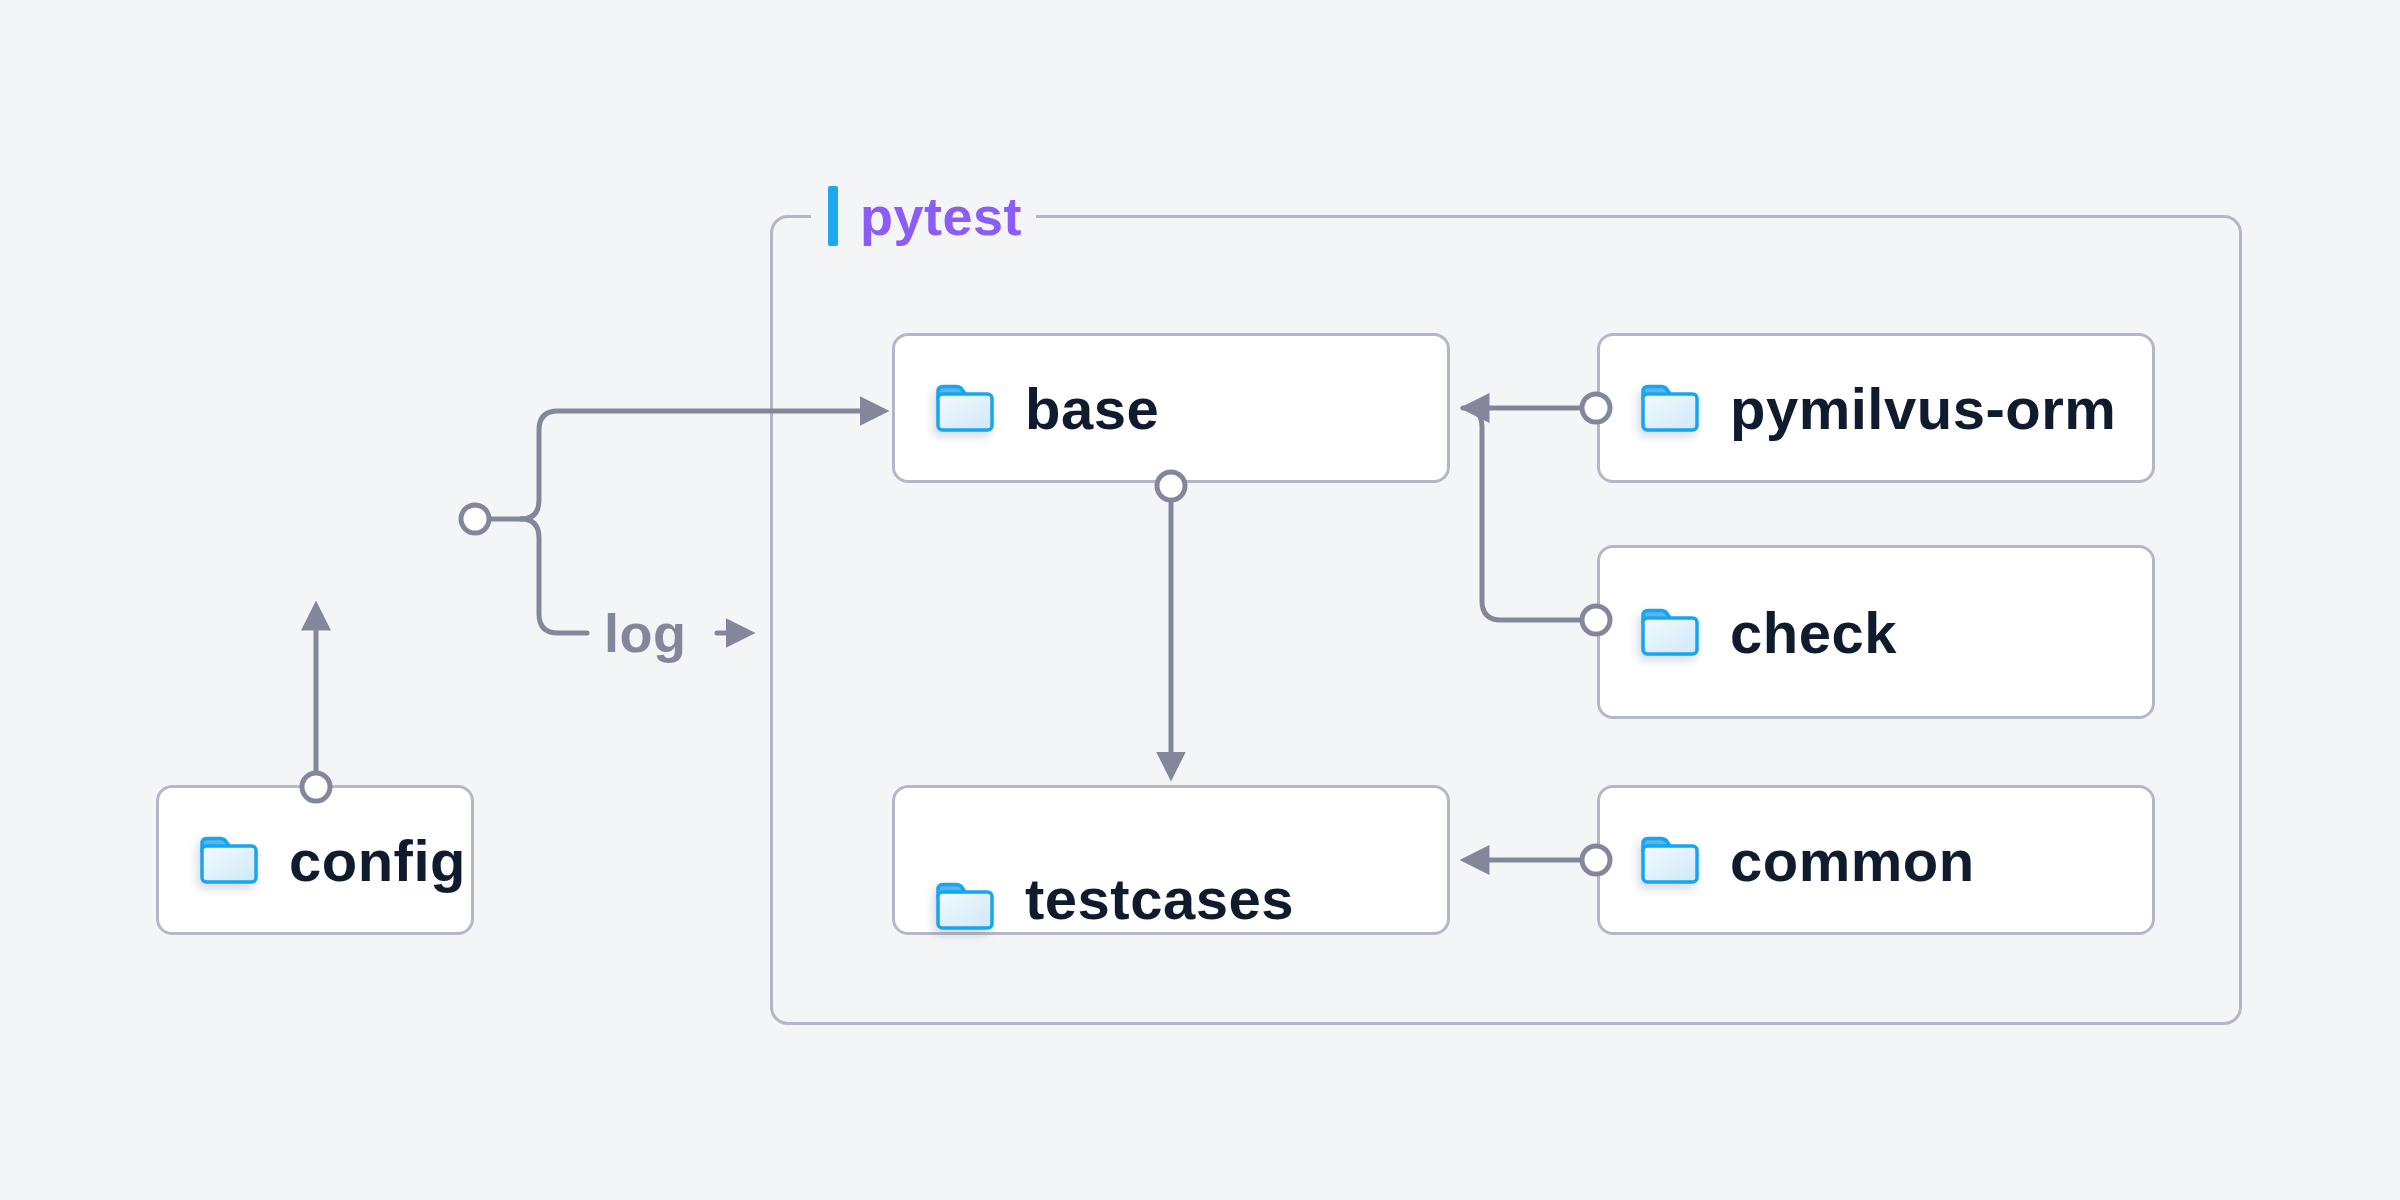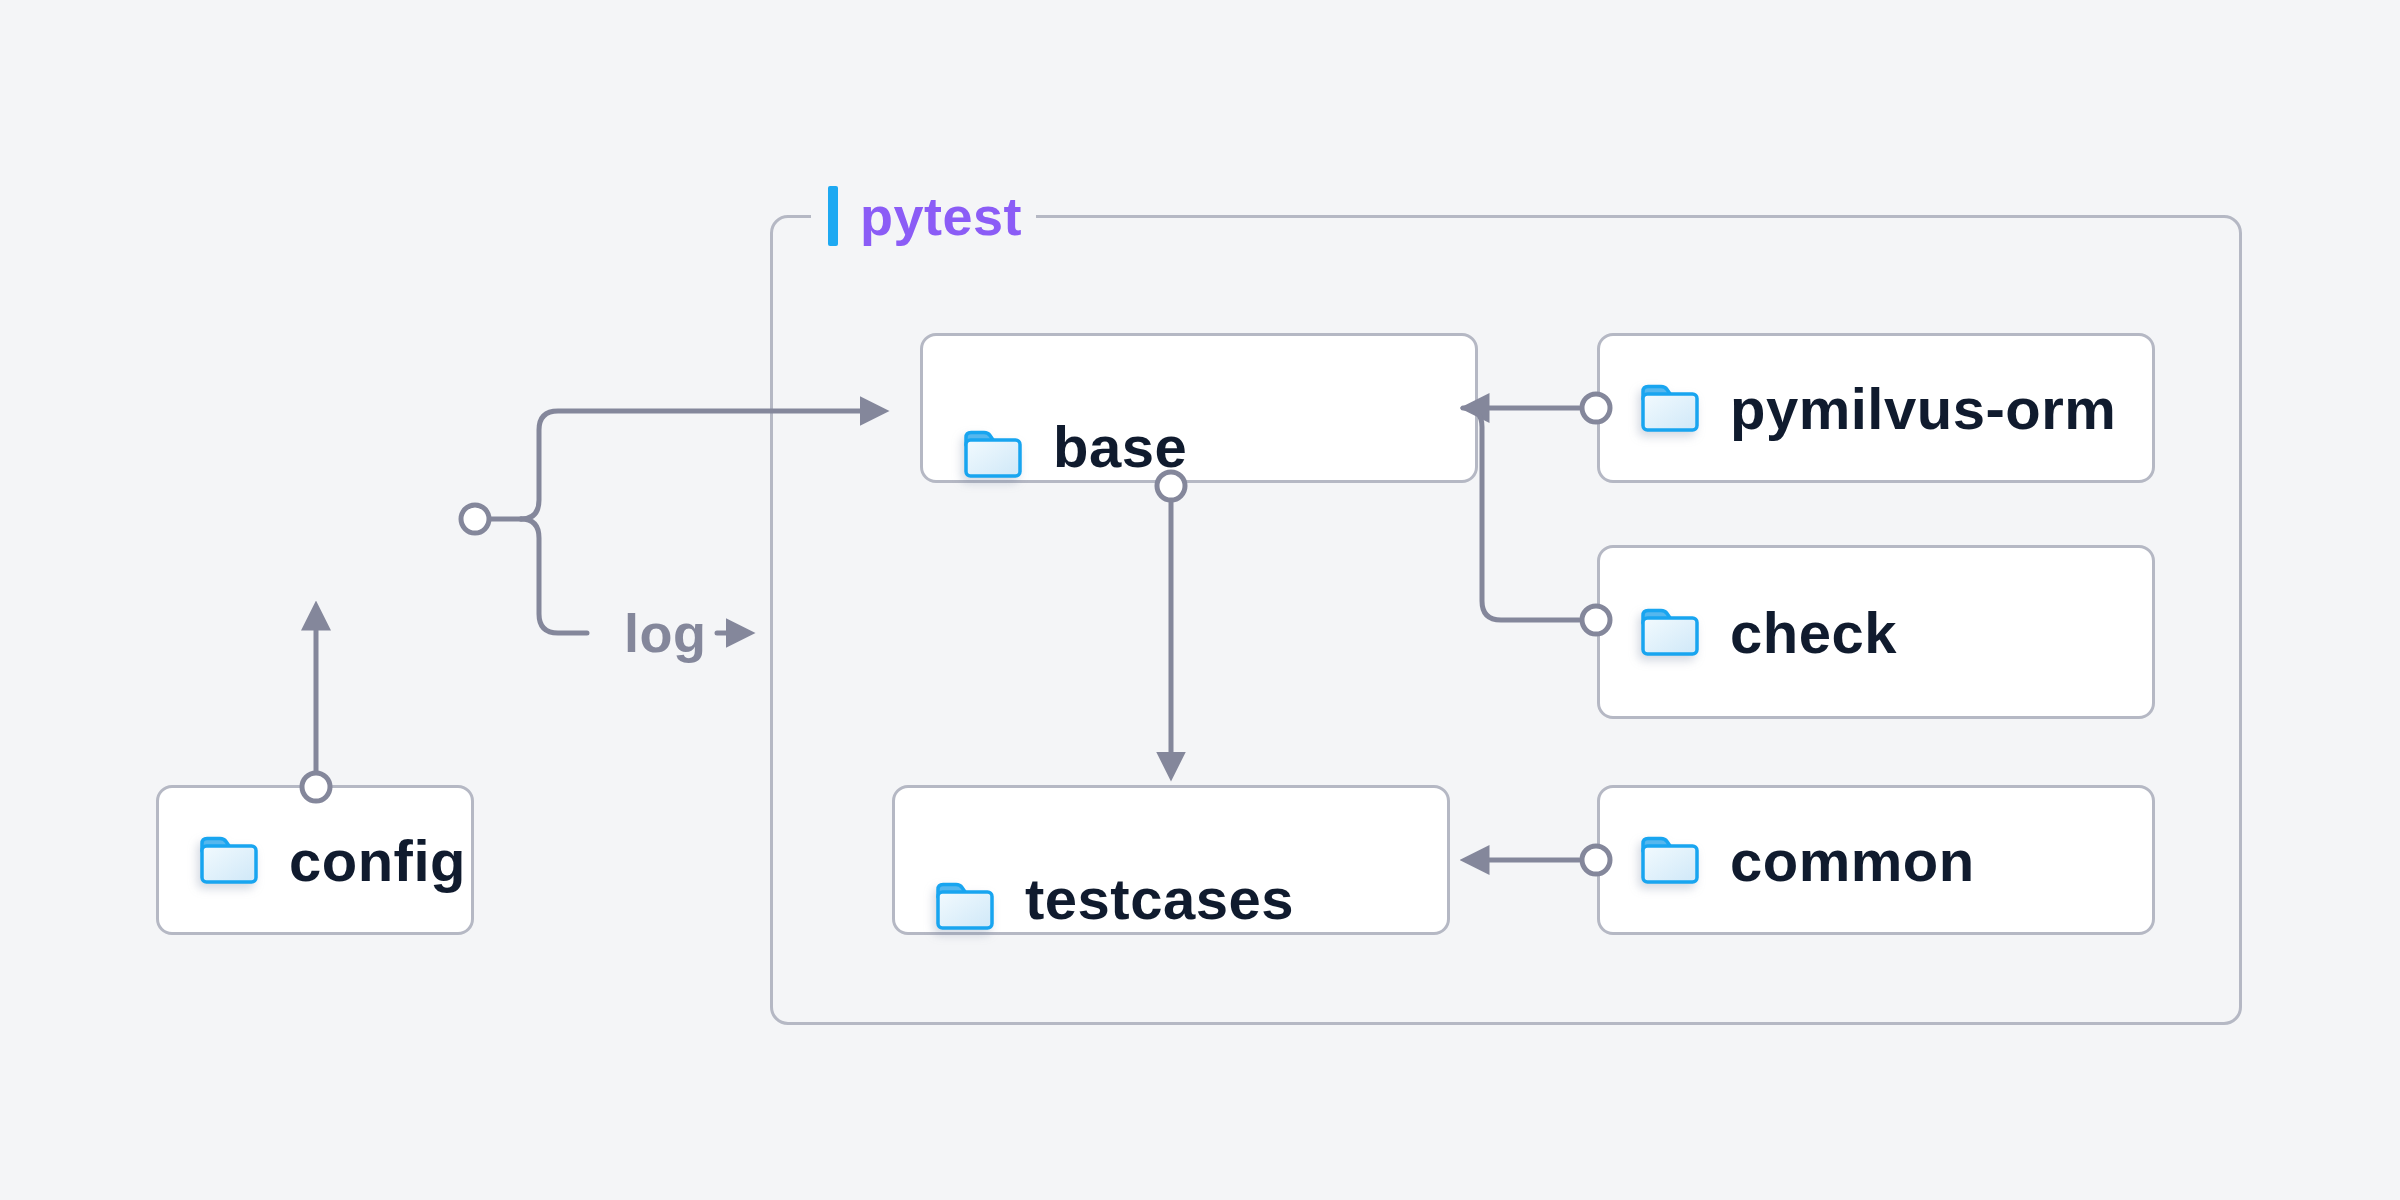--- a/index.html
+++ b/index.html
@@ -74,21 +74,21 @@
   }
   .folder-svg {
     width: 64px;
     height: 52px;
     flex: none;
     filter: drop-shadow(-3px 5px 5px rgba(100, 120, 150, 0.28));
   }
 
   #node-utils     { left: 156px;  top: 443px; width: 318px; height: 150px; }
   #node-config    { left: 156px;  top: 785px; width: 318px; height: 150px; }
-  #node-base      { left: 920px;  top: 333px; width: 558px; height: 150px; align-items: flex-end; }
+  #node-base      { left: 892px;  top: 333px; width: 558px; height: 150px; }
   #node-testcases { left: 892px;  top: 785px; width: 558px; height: 150px; align-items: flex-end; }
   #node-pymilvus  { left: 1597px; top: 333px; width: 558px; height: 150px; }
   #node-check     { left: 1597px; top: 545px; width: 558px; height: 174px; }
   #node-common    { left: 1597px; top: 785px; width: 558px; height: 150px; }
 
   
   .connectors {
     position: absolute;
     left: 0; top: 0;
     width: 2400px;
@@ -111,21 +111,20 @@
   .edge-label {
     position: absolute;
     left: 604px;
     top: 601px;
     height: 64px;
     line-height: 64px;
     font-size: 54px;
     font-weight: 600;
     color: #84879b;
     letter-spacing: 0.5px;
-    margin-left: 20px;
   }
 </style>
 </head>
 <body>
 
 <div class="canvas">
 
   <div class="group-box">
     <div class="group-label">
       <div class="accent-bar"></div>

